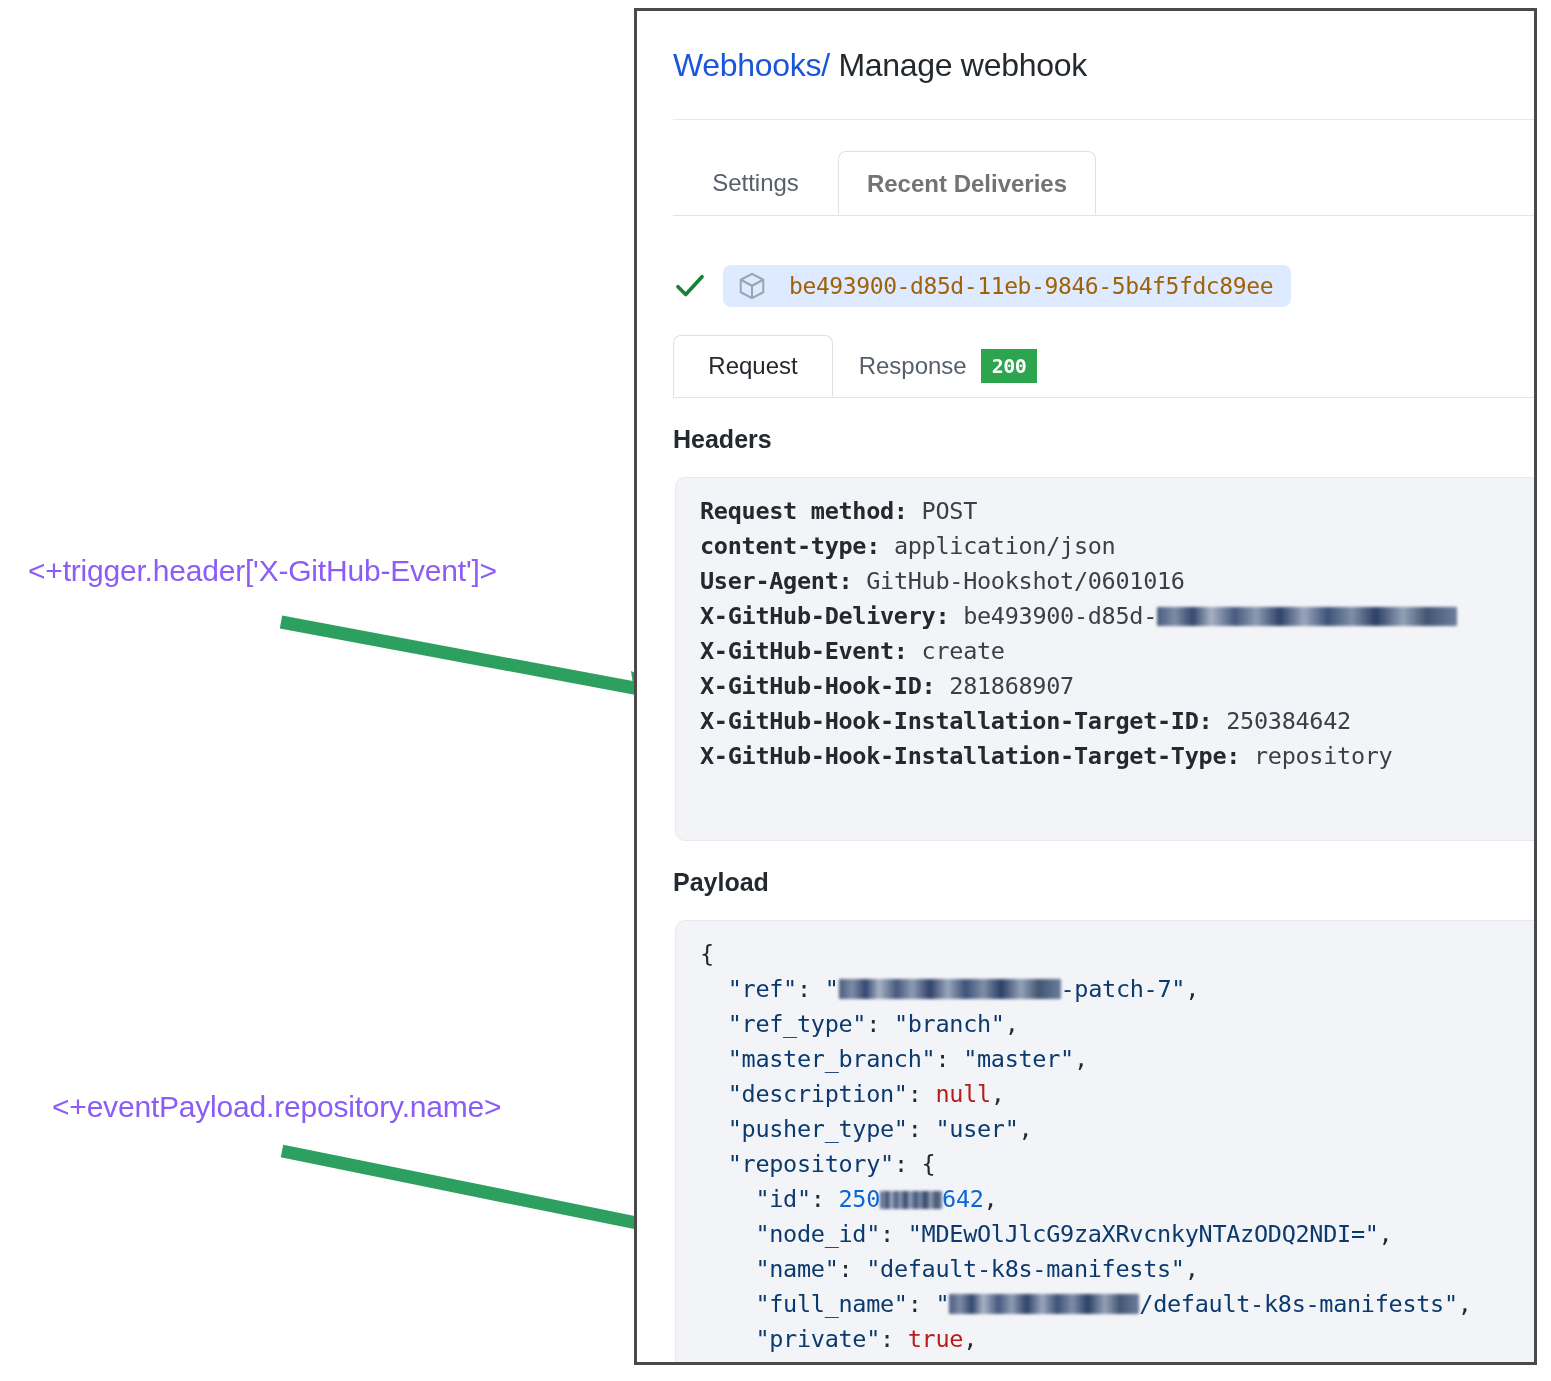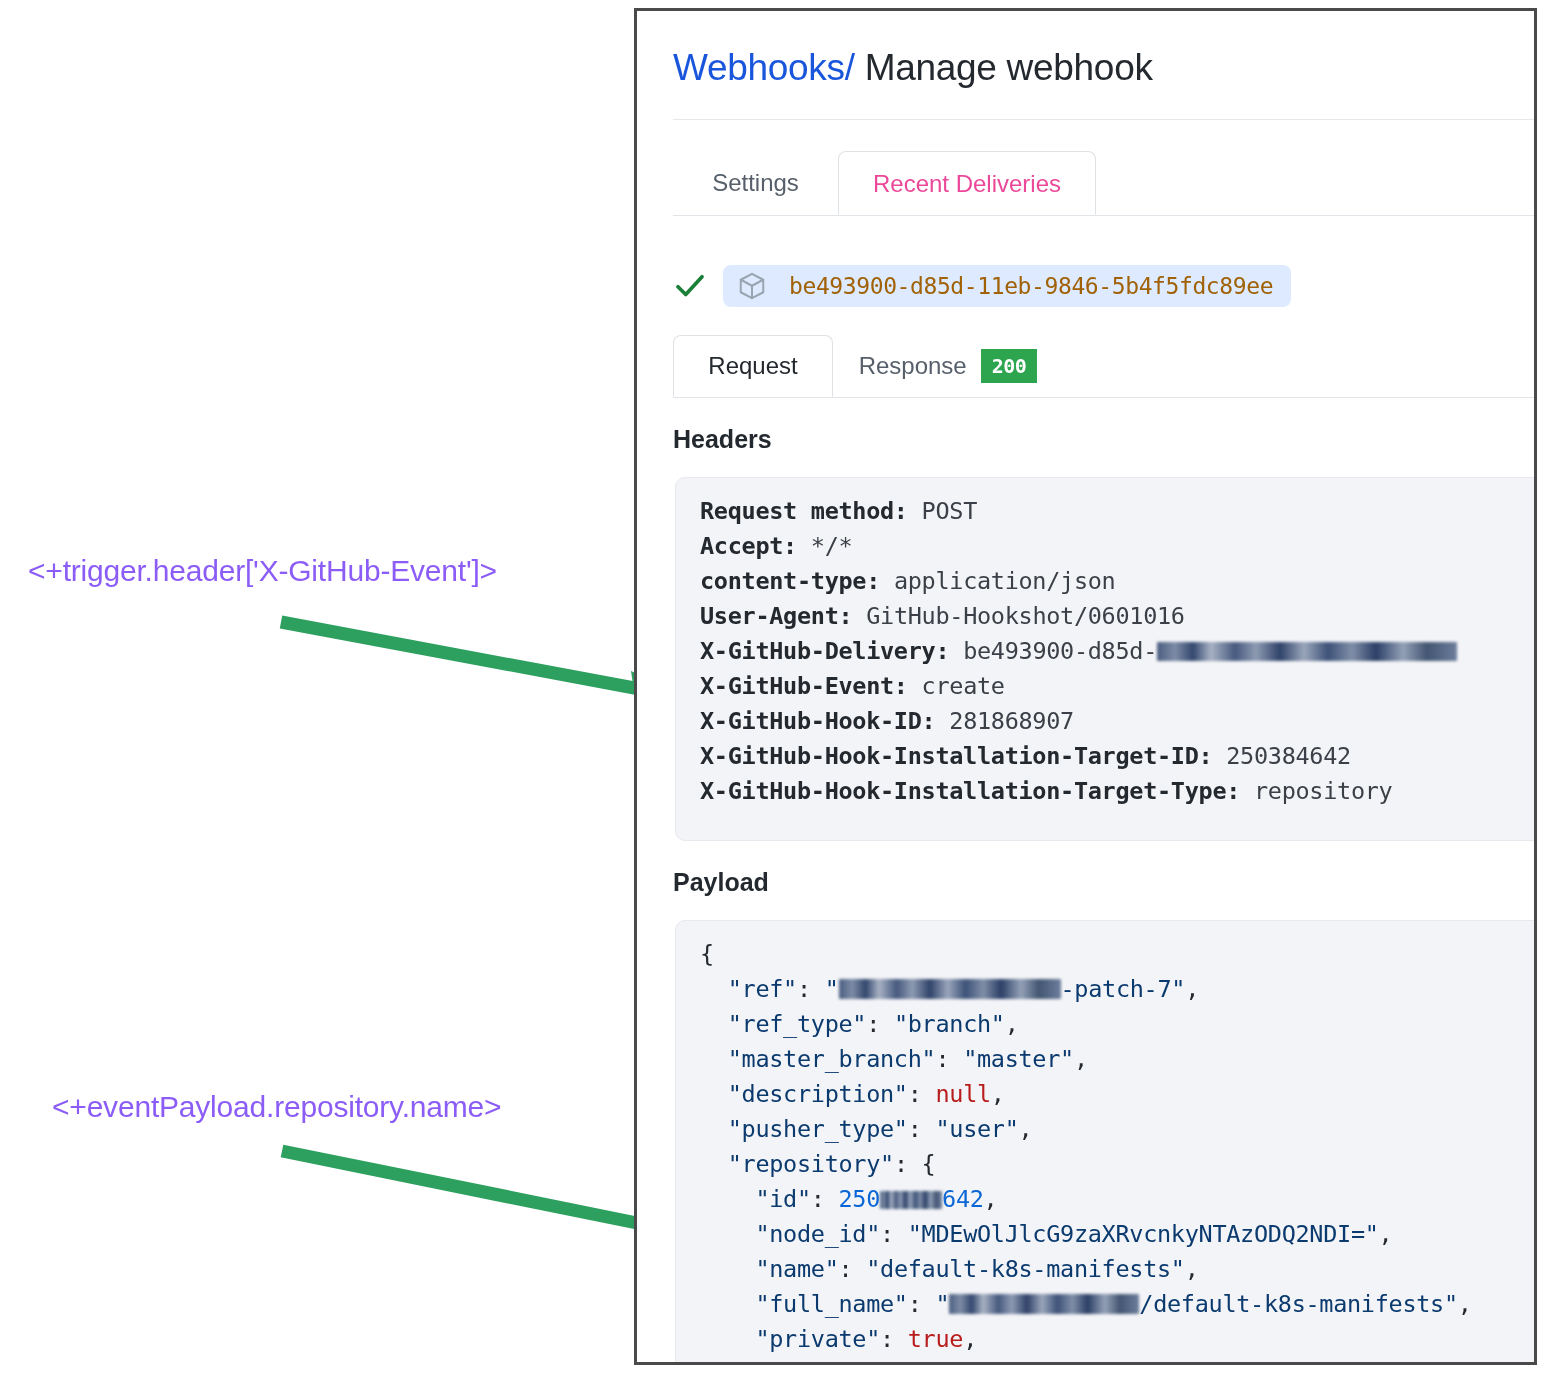--- a/index.html
+++ b/index.html
@@ -53,21 +53,21 @@
     position: absolute;
     left: 0; top: 0;
     width: 900px;
   }
 
   
   .page-title {
     position: absolute;
     left: 36px;
     top: 36px;
-    font-size: 37px;
+    font-size: 32px;
     font-weight: 400;
     color: #24292f;
     white-space: nowrap;
     letter-spacing: -0.3px;
   }
   .page-title .crumb-link { color: #1a56db; }
   .page-title .crumb-sep  { color: #1a56db; }
   .page-title .crumb-cur  { color: #24292f; }
 
   .title-rule {
@@ -100,26 +100,27 @@
     top: 0;
     height: 64px;
     line-height: 64px;
     font-size: 24px;
     color: #57606a;
     text-align: center;
     box-sizing: border-box;
     white-space: nowrap;
   }
   .tab.selected {
-    color: #ec4899;
+    color: #737373;
     background: #ffffff;
     border: 1px solid #dfe2e5;
     border-bottom: 1px solid #ffffff;
     border-radius: 8px 8px 0 0;
     z-index: 3;
+    font-weight: bold;
   }
   #tab-settings { left: 0px;   width: 165px; }
   #tab-recent   { left: 165px; width: 258px; }
 
   
   .delivery-row {
     position: absolute;
     left: 36px;
     top: 246px;
     height: 58px;
@@ -321,21 +322,20 @@
       <div class="subtab" id="subtab-response">
         <span>Response</span>
         <span class="status-badge">200</span>
       </div>
     </div>
 
     <div class="section-label" id="label-headers">Headers</div>
 
     <div class="code-box" id="headers-box">
       <div class="code-line"><span class="hk">Request method:</span> <span class="hv">POST</span></div>
-      <div class="code-line"><span class="hk">Accept:</span> <span class="hv">*/*</span></div>
       <div class="code-line"><span class="hk">content-type:</span> <span class="hv">application/json</span></div>
       <div class="code-line"><span class="hk">User-Agent:</span> <span class="hv">GitHub-Hookshot/0601016</span></div>
       <div class="code-line"><span class="hk">X-GitHub-Delivery:</span> <span class="hv">be493900-d85d-</span><span class="redacted r5"></span></div>
       <div class="code-line"><span class="hk">X-GitHub-Event:</span> <span class="hv">create</span></div>
       <div class="code-line"><span class="hk">X-GitHub-Hook-ID:</span> <span class="hv">281868907</span></div>
       <div class="code-line"><span class="hk">X-GitHub-Hook-Installation-Target-ID:</span> <span class="hv">250384642</span></div>
       <div class="code-line"><span class="hk">X-GitHub-Hook-Installation-Target-Type:</span> <span class="hv">repository</span></div>
     </div>
 
     <div class="section-label" id="label-payload">Payload</div>

